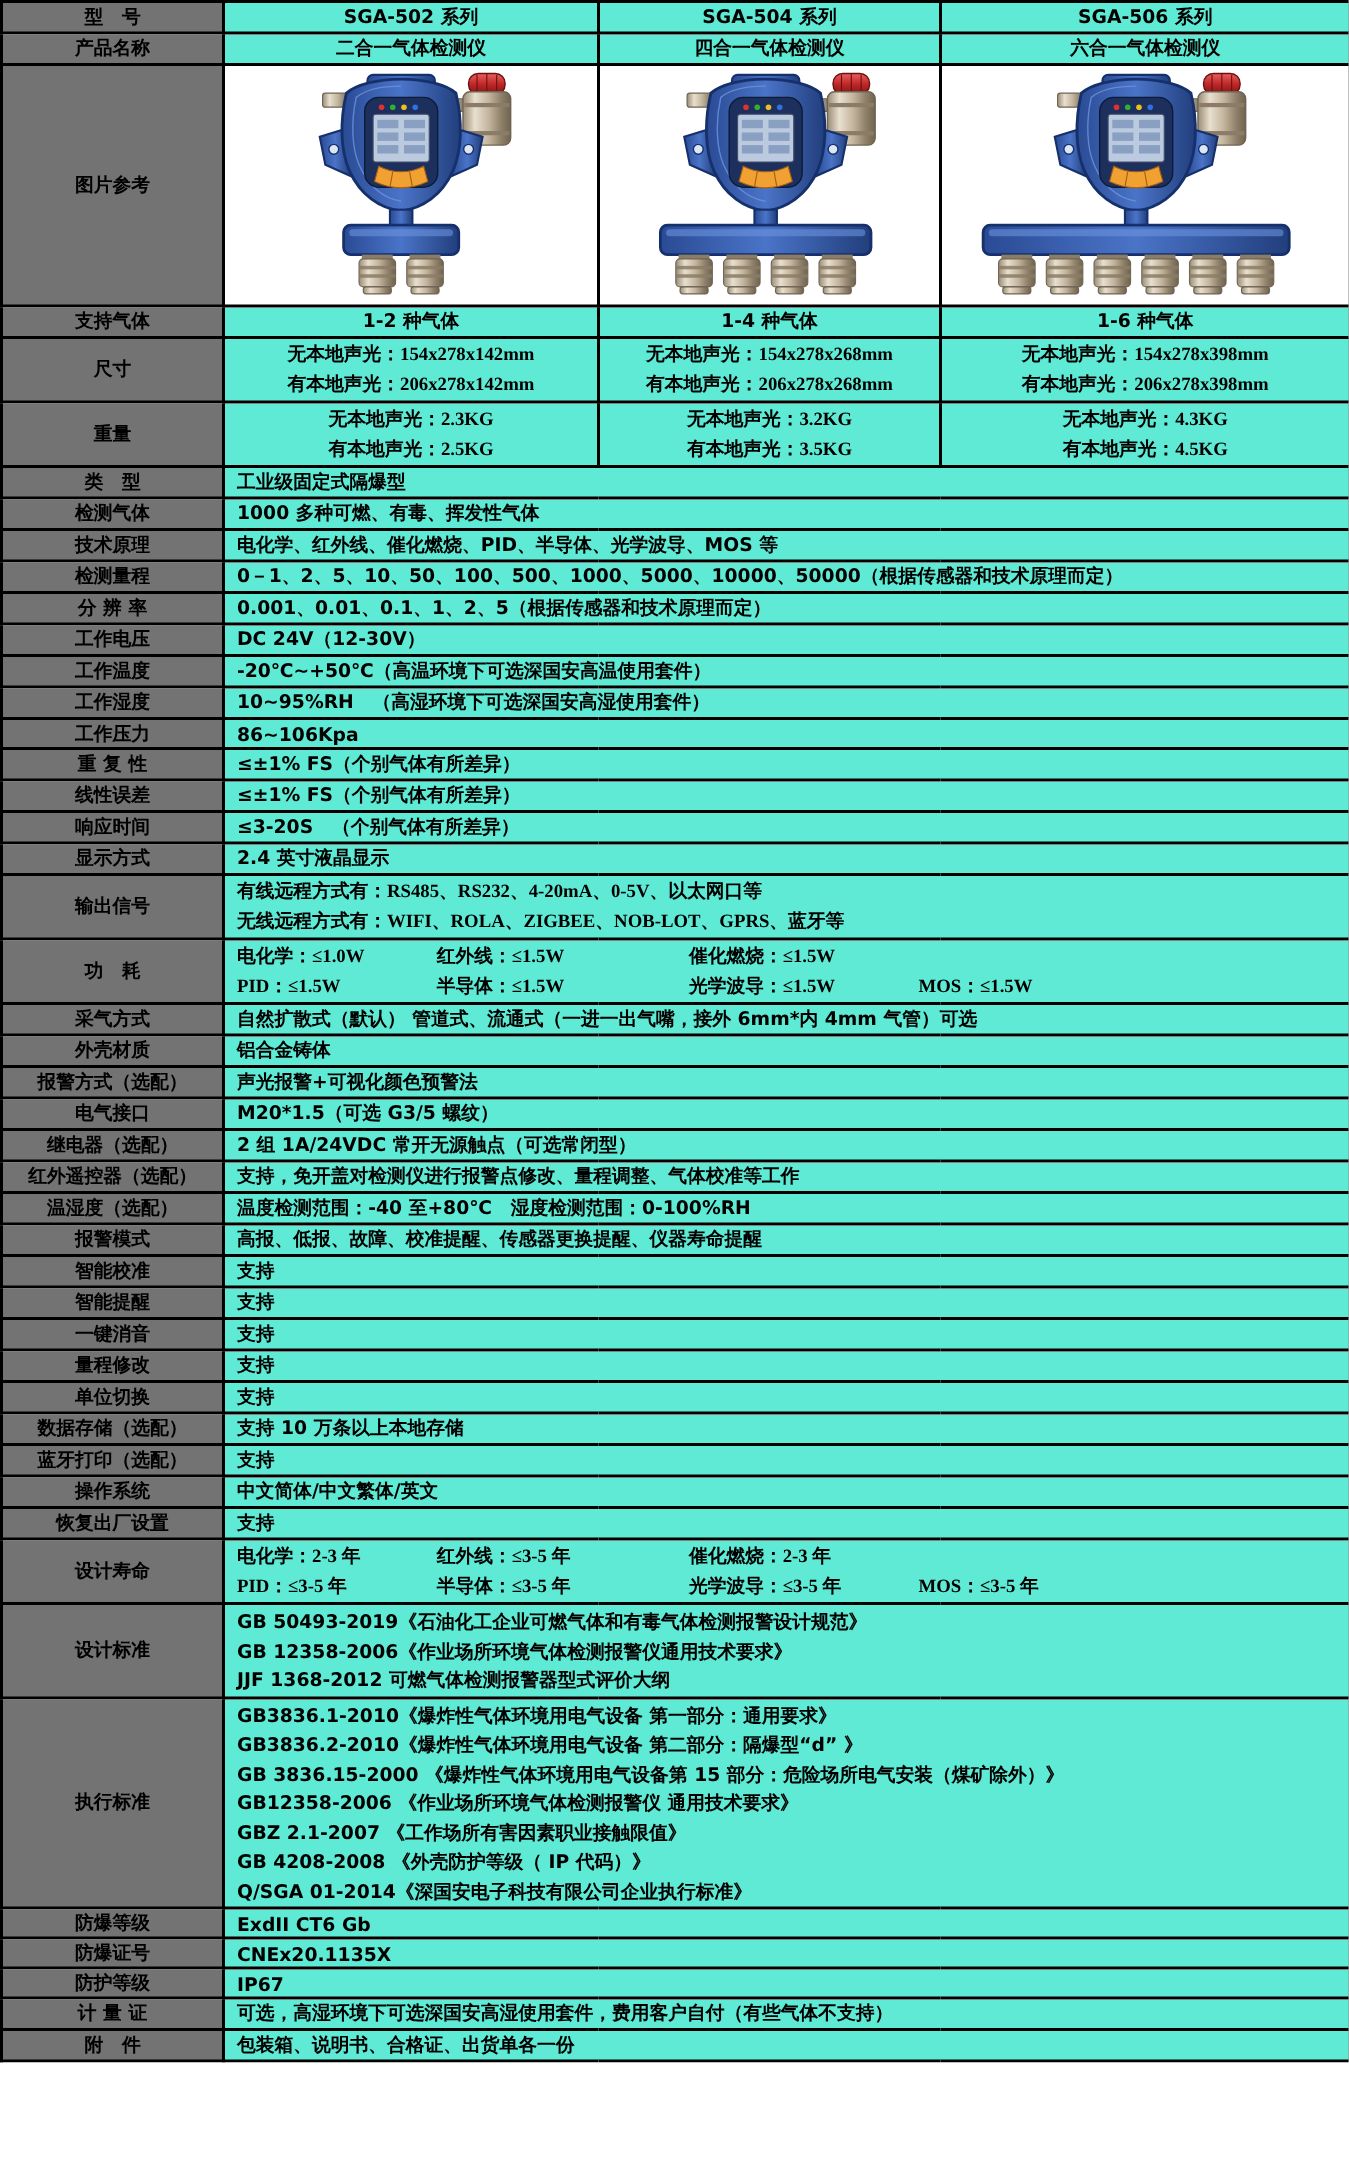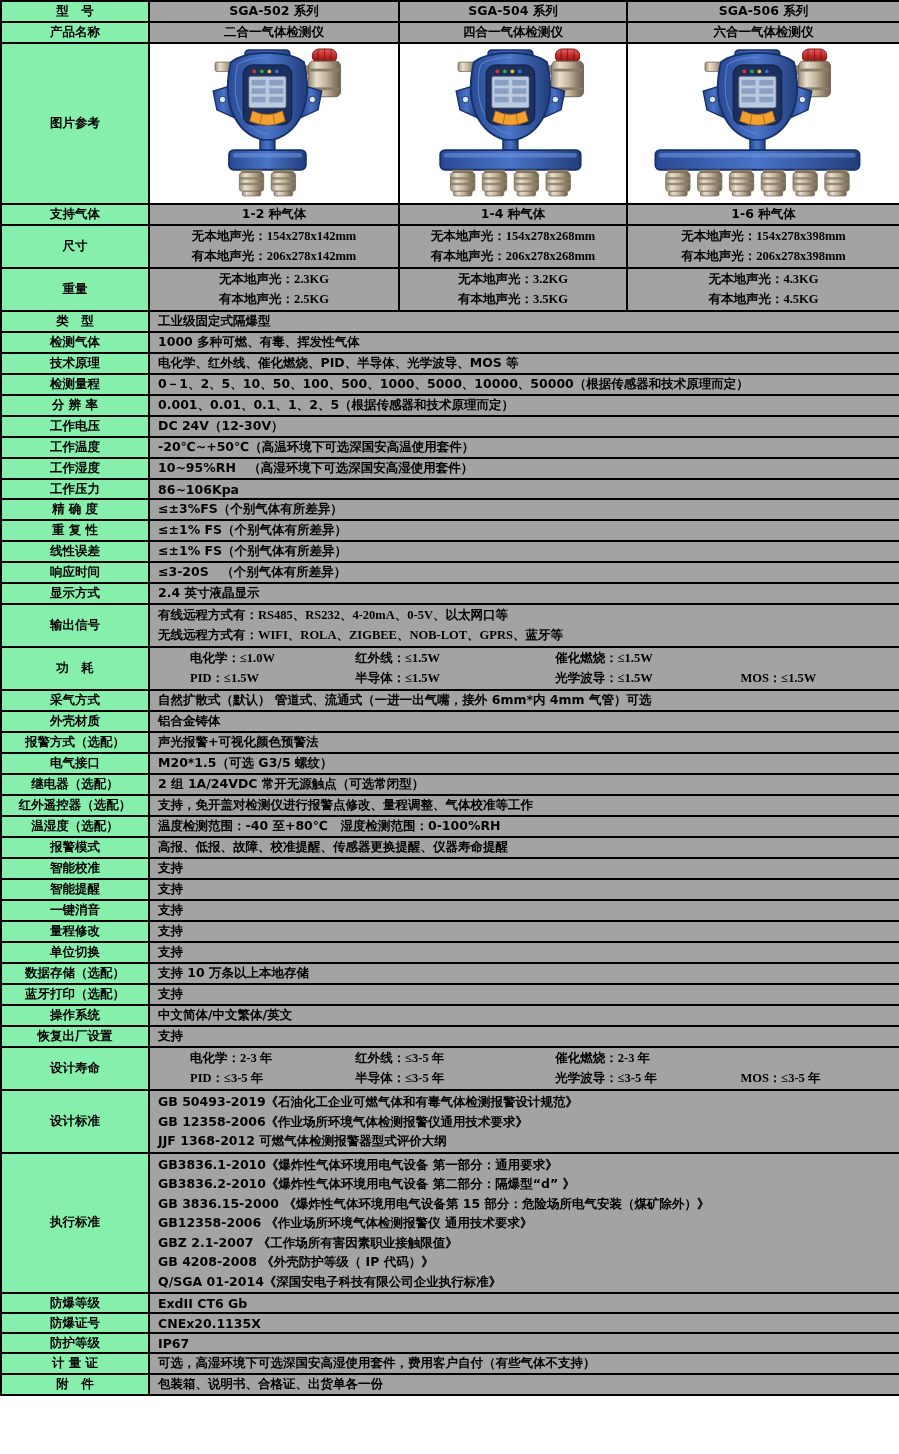--- a/index.html
+++ b/index.html
@@ -5,43 +5,43 @@
   html,body{margin:0;padding:0;background:#ffffff;}
   body{width:899px;font-family:"DejaVu Sans","Liberation Sans",sans-serif;}
   table.spec{border-collapse:collapse;width:899px;table-layout:fixed;}
   table.spec th, table.spec td{
     border:2px solid #000000;
     font-size:12.5px;
     color:#000;
     overflow:hidden;
   }
   th.lbl{
-    background:#86efac;
+    background:#737373;
     font-weight:bold;
     font-size:13px;
     text-align:center;
     vertical-align:middle;
     padding:0 3px;
   }
   td.val{
-    background:#a3a3a3;
+    background:#5eead4;
     font-weight:bold;
     vertical-align:middle;
     text-align:left;
     padding:1px 8px;
   }
   td.c{text-align:center;padding:1px 2px;}
   td.img-cell{background:#ffffff;text-align:center;vertical-align:middle;padding:2px 0;}
   tr.rh1{height:20px;}
   tr.rh2{height:40px;font-family:Liberation Serif, serif;}
   tr.rh3{height:58px;}
   tr.rh7{height:140px;}
   tr.rimg{height:150px;margin-top:43px;}
   .ln{line-height:19.5px;white-space:nowrap;}
-  .seg{display:inline-block;white-space:nowrap;margin-left:32px;}
+  .seg{display:inline-block;white-space:nowrap;}
   .s1{width:130px;}
   .s2{width:165px;}
   .s3{width:150px;}
   svg.detector{width:234px;height:152px;}
 </style>
 </head>
 <body>
 
 <svg width="0" height="0" style="position:absolute" aria-hidden="true">
   <defs>
@@ -320,24 +320,20 @@
   </tr>
   <tr class="rh1">
     <th class="lbl">工作湿度</th>
     <td class="val" colspan="3">10~95%RH　（高湿环境下可选深国安高湿使用套件）</td>
   </tr>
   <tr class="rh1">
     <th class="lbl">工作压力</th>
     <td class="val" colspan="3">86~106Kpa</td>
   </tr>
   <tr class="rh1">
-    <th class="lbl">精 确 度</th>
-    <td class="val" colspan="3">≤±3%FS（个别气体有所差异）</td>
-  </tr>
-  <tr class="rh1">
     <th class="lbl">重 复 性</th>
     <td class="val" colspan="3">≤±1% FS（个别气体有所差异）</td>
   </tr>
   <tr class="rh1">
     <th class="lbl">线性误差</th>
     <td class="val" colspan="3">≤±1% FS（个别气体有所差异）</td>
   </tr>
   <tr class="rh1">
     <th class="lbl">响应时间</th>
     <td class="val" colspan="3">≤3-20S　（个别气体有所差异）</td>

